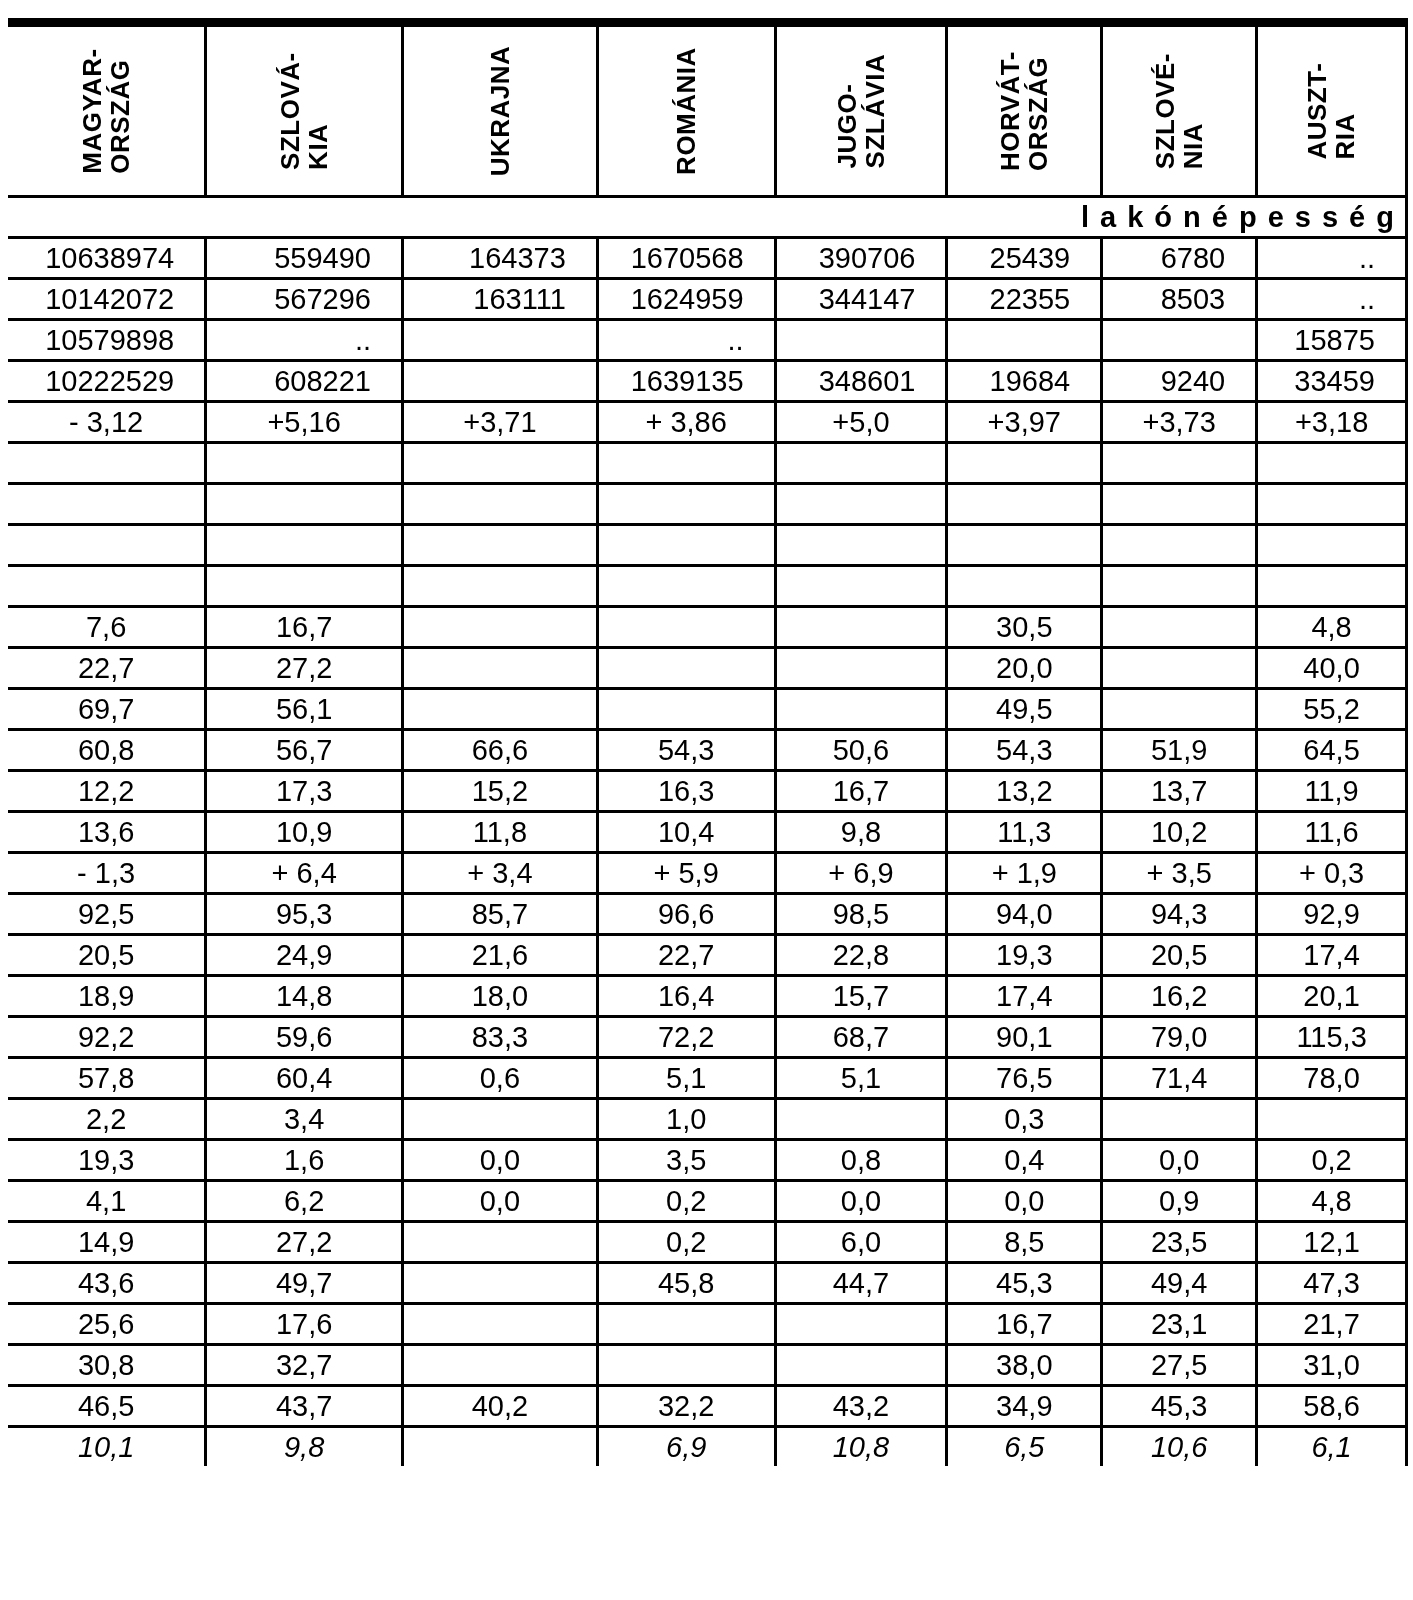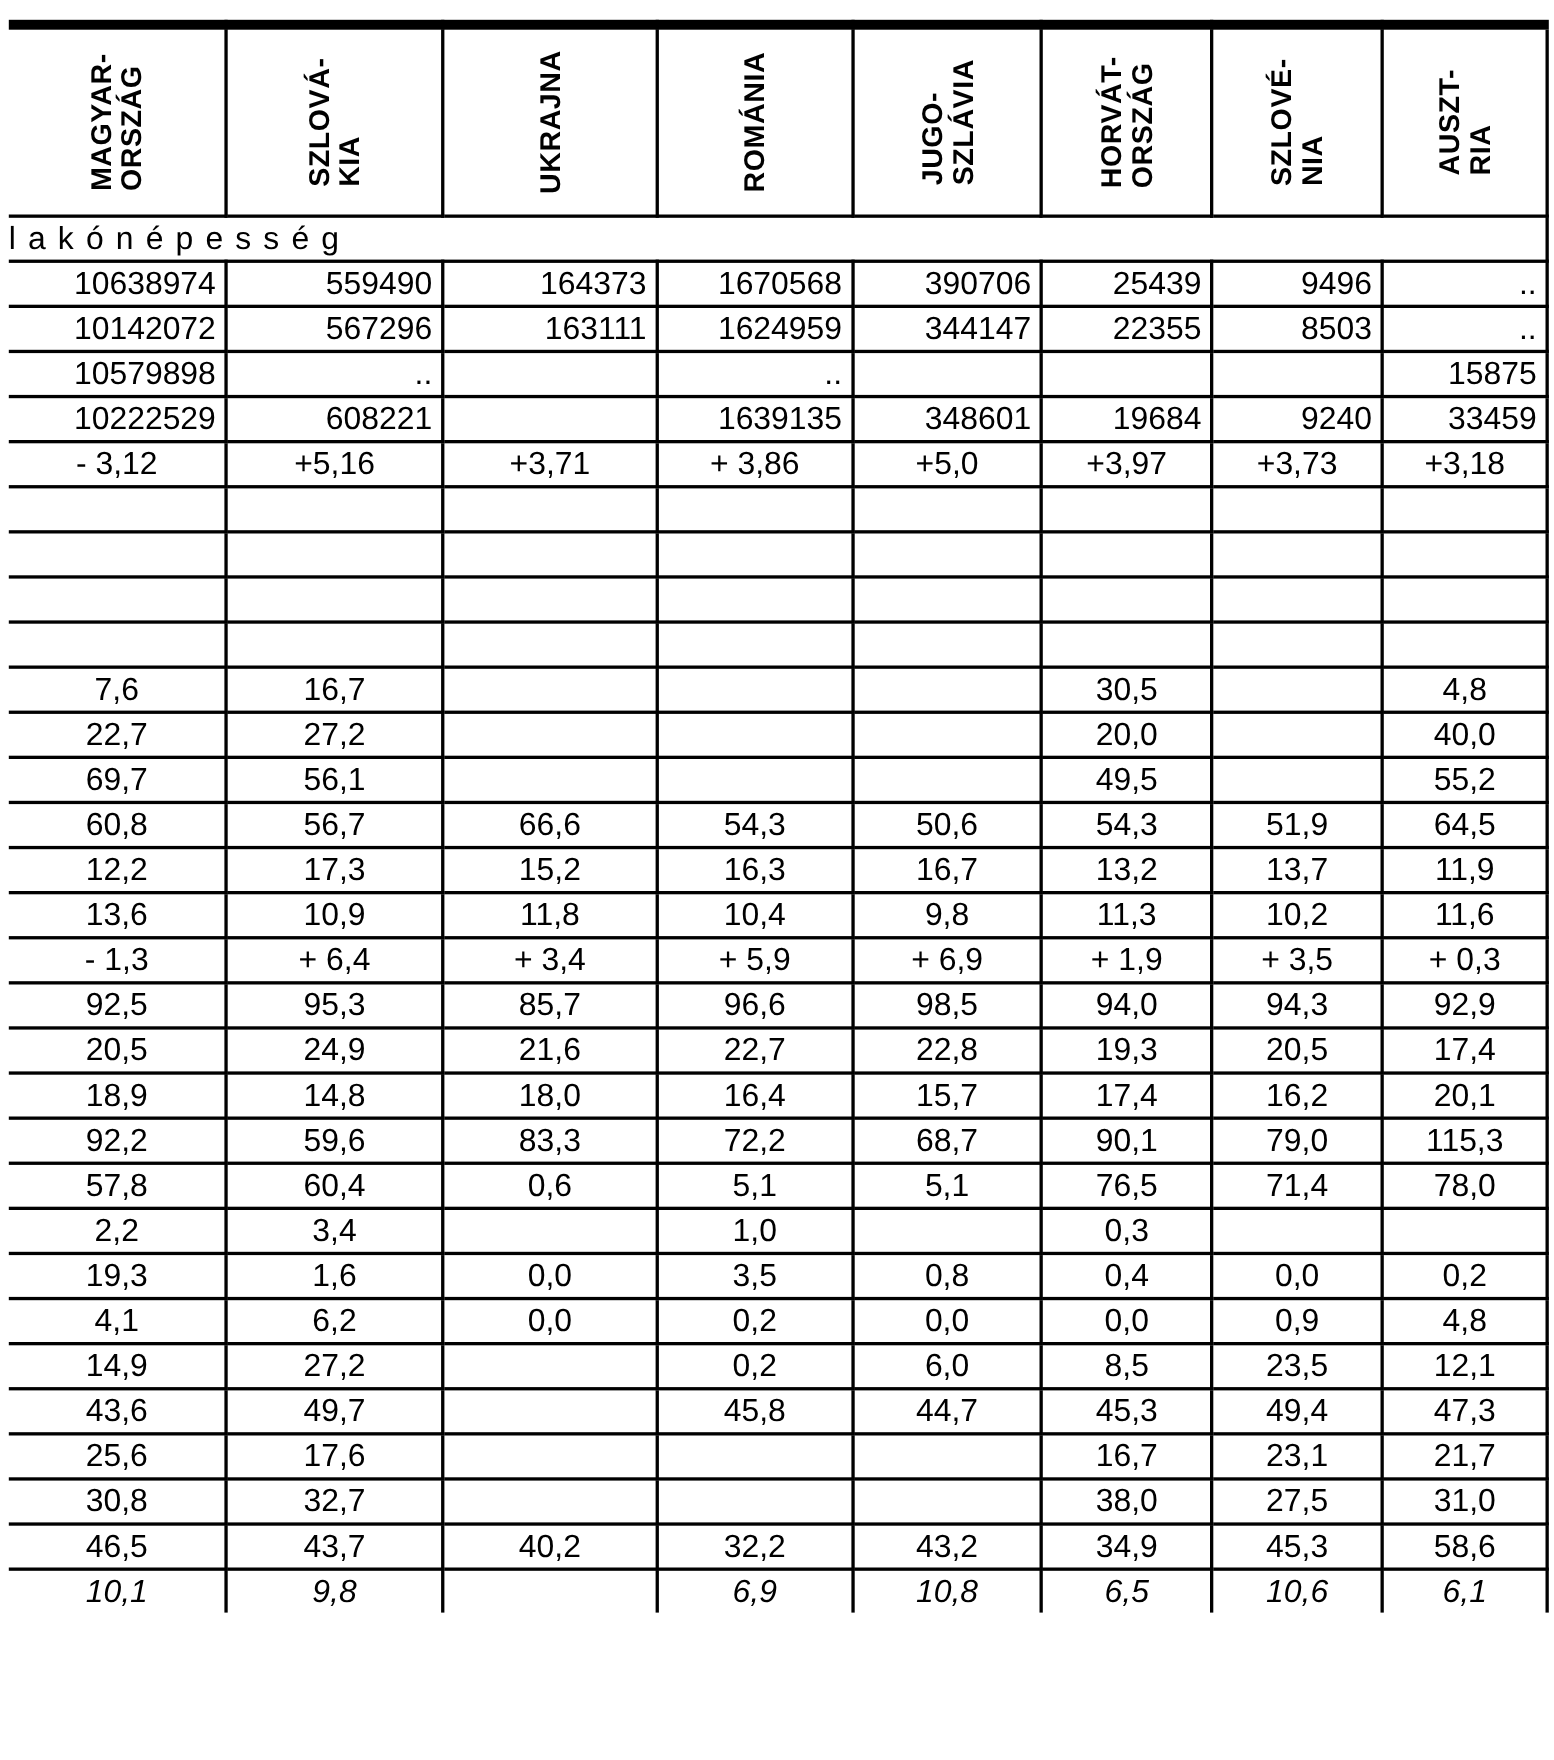--- a/index.html
+++ b/index.html
@@ -52,35 +52,35 @@
     font-weight: bold;
     font-size: 26px;
     line-height: 1.08;
     letter-spacing: 0.5px;
     text-align: left;
   }
   
   td.section {
     height: 34px;
     border-bottom: 4px solid #000;
-    text-align: left;
+    text-align: right;
     font-size: 27px;
     letter-spacing: 0.38em;
-    font-weight: normal;
+    font-weight: bold;
   }
   
   tbody.data td {
     height: 38px;
     font-size: 29px;
     line-height: 1;
     white-space: nowrap;
   }
   tbody.data td.right {
     text-align: right;
-    padding-right: 8px;
+    padding-right: 30px;
   }
   tbody.data td.center {
     text-align: center;
   }
   
   tbody.data tr:last-child td {
     border-bottom: none;
     font-style: italic;
   }
 </style>
@@ -121,21 +121,21 @@
       <tr>
         <td class="section" colspan="8">lakónépesség</td>
       </tr>
     <tr>
           <td class="right">10638974</td>
           <td class="right">559490</td>
           <td class="right">164373</td>
           <td class="right">1670568</td>
           <td class="right">390706</td>
           <td class="right">25439</td>
-          <td class="right">9496</td>
+          <td class="right">6780</td>
           <td class="right">..</td>
         </tr>
         <tr>
           <td class="right">10142072</td>
           <td class="right">567296</td>
           <td class="right">163111</td>
           <td class="right">1624959</td>
           <td class="right">344147</td>
           <td class="right">22355</td>
           <td class="right">8503</td>

